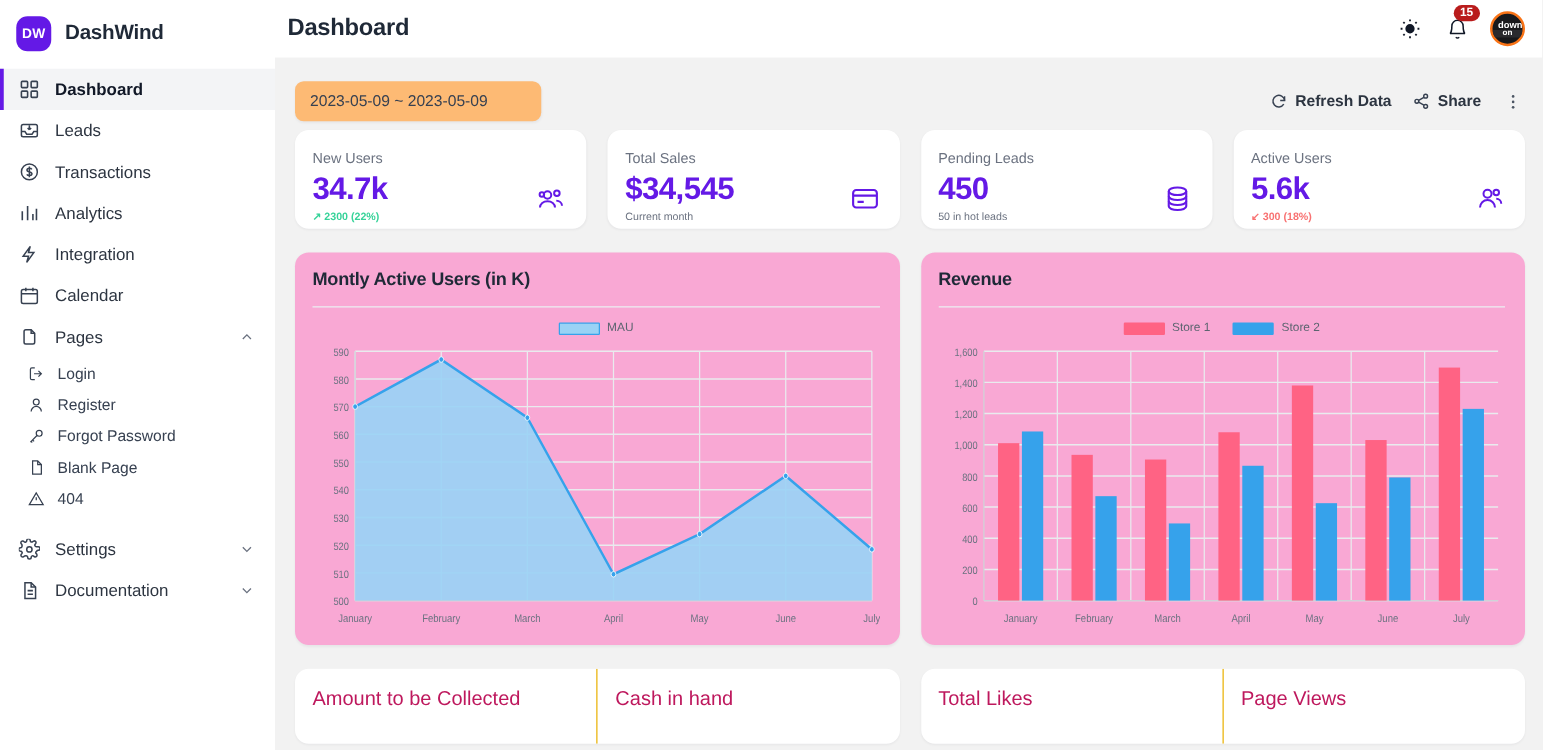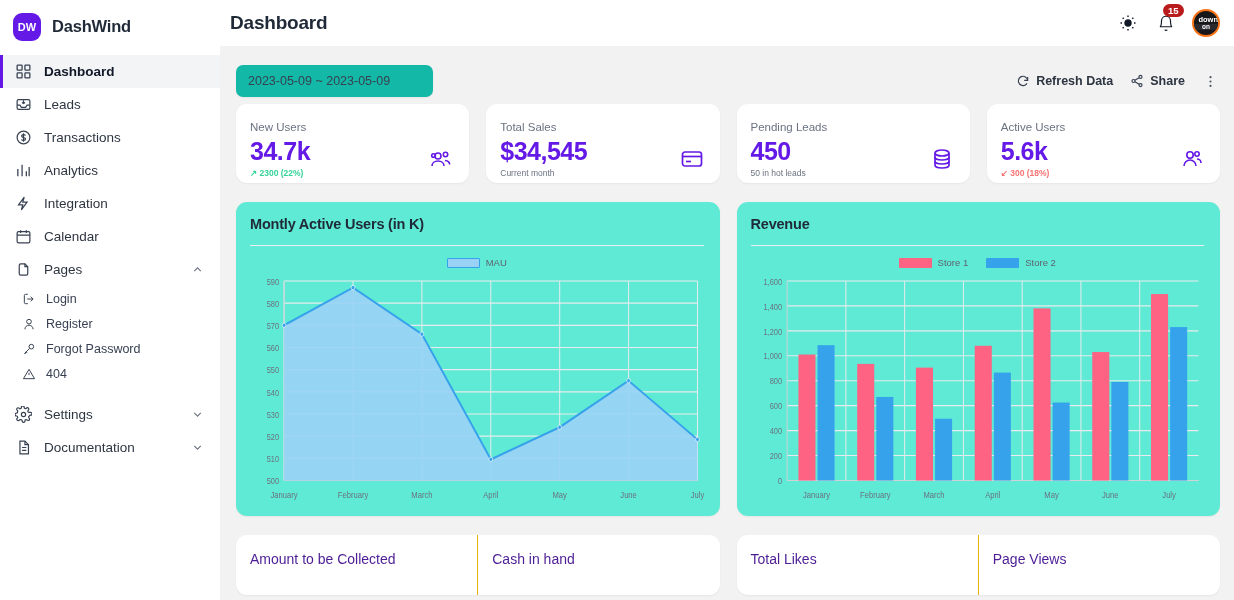--- a/index.html
+++ b/index.html
@@ -83,21 +83,21 @@
     overflow: hidden; cursor: pointer;
     border: 2px solid #f97316;
   }
   .avatar .a1 { font-size: 7.5px; }
   .avatar .a2 { font-size: 6.5px; background: #2a2a2e; width: 100%; text-align: center; }
 
   .content { flex: 1; padding: 12px 14px 0 16px; overflow: hidden; }
 
   .toolbar { display: flex; align-items: center; height: 46px; }
   .daterange {
-    background: #14b8a6; border: none; border-radius: 7px;
+    background: #fdba74; border: none; border-radius: 7px;
     height: 32px; width: 197px;
     display: flex; align-items: center;
     padding: 0 12px; font-size: 12.5px; color: #374151;
     box-shadow: 0 1px 2px rgba(16,24,40,.05);
     cursor: pointer;
   }
   .toolbar-right { margin-left: auto; display: flex; align-items: center; gap: 17px; padding-right: 2px; }
   .tbtn {
     display: flex; align-items: center; gap: 6px;
     font-size: 12.5px; font-weight: 700; color: #2d3541;
@@ -121,21 +121,21 @@
   .stat-value { font-size: 25px; font-weight: 700; color: #6419e6; line-height: 1.22; letter-spacing: -.5px; margin-top: 1px; }
   .stat-desc { font-size: 8.5px; color: #6b7280; margin-top: 1px; }
   .stat-desc.up { color: #36d399; font-weight: 700; }
   .stat-desc.down { color: #f87272; font-weight: 700; }
   .stat-ico { color: #6419e6; margin-top: 18px; flex-shrink: 0; }
   .stat-ico svg { width: 24px; height: 24px; display: block; }
 
   
   .charts { display: grid; grid-template-columns: 1fr 1fr; gap: 17px; margin-top: 19px; }
   .chart-card {
-    background: #5eead4; border-radius: 11px;
+    background: #f9a8d4; border-radius: 11px;
     height: 314px; padding: 14px 16px 10px 14px;
     box-shadow: 0 1px 2px rgba(16,24,40,.05);
     display: flex; flex-direction: column;
   }
   .chart-title { font-size: 14.5px; font-weight: 700; color: #1f2937; letter-spacing: -.2px; }
   .chart-divider { height: 1px; background: #eceef1; margin: 13px 0 0; }
   .legend { display: flex; justify-content: center; gap: 18px; margin-top: 11px; }
   .legend-item { display: flex; align-items: center; gap: 6px; font-size: 9.5px; color: #5c6470; }
   .legend-swatch { width: 33px; height: 10px; border-radius: 1px; }
   .plot-wrap { flex: 1; position: relative; margin-top: 6px; }
@@ -144,21 +144,21 @@
   
   .bottom { display: grid; grid-template-columns: 1fr 1fr; gap: 17px; margin-top: 19px; }
   .bottom-card {
     background: #fff; border-radius: 11px;
     height: 60px; display: flex;
     box-shadow: 0 1px 2px rgba(16,24,40,.05);
     overflow: hidden;
   }
   .bottom-half { flex: 1; padding: 16px 0 0 14px; }
   .bottom-half + .bottom-half { border-left: 1px solid #eab308; }
-  .bottom-label { font-size: 14px; color: #4c1d95; }
+  .bottom-label { font-size: 16px; color: #be185d; }
 </style>
 </head>
 <body>
 
 <div class="app">
 
   <aside class="sidebar">
     <div class="brand">
       <div class="logo-box">DW</div>
       <div class="brand-name">DashWind</div>
@@ -265,20 +265,29 @@
           <span class="nav-label">Register</span>
         </div>
         <div class="nav-item">
           <span class="ico">
               <svg viewBox="0 0 24 24" fill="none" stroke="currentColor" stroke-width="1.7">
                 <circle cx="16" cy="8" r="4"></circle>
                 <path d="M13 11L4 20M7 17l2 2M5 19l1.5 1.5"></path>
               </svg>
             </span>
           <span class="nav-label">Forgot Password</span>
+        </div>
+        <div class="nav-item">
+          <span class="ico">
+              <svg viewBox="0 0 24 24" fill="none" stroke="currentColor" stroke-width="1.7">
+                <path d="M7 3h7l5 5v13H7z"></path>
+                <path d="M14 3v5h5"></path>
+              </svg>
+            </span>
+          <span class="nav-label">Blank Page</span>
         </div>
         <div class="nav-item">
           <span class="ico">
               <svg viewBox="0 0 24 24" fill="none" stroke="currentColor" stroke-width="1.7">
                 <path d="M12 4L2.5 20h19z"></path>
                 <path d="M12 10v4M12 17h.01"></path>
               </svg>
             </span>
           <span class="nav-label">404</span>
         </div>

